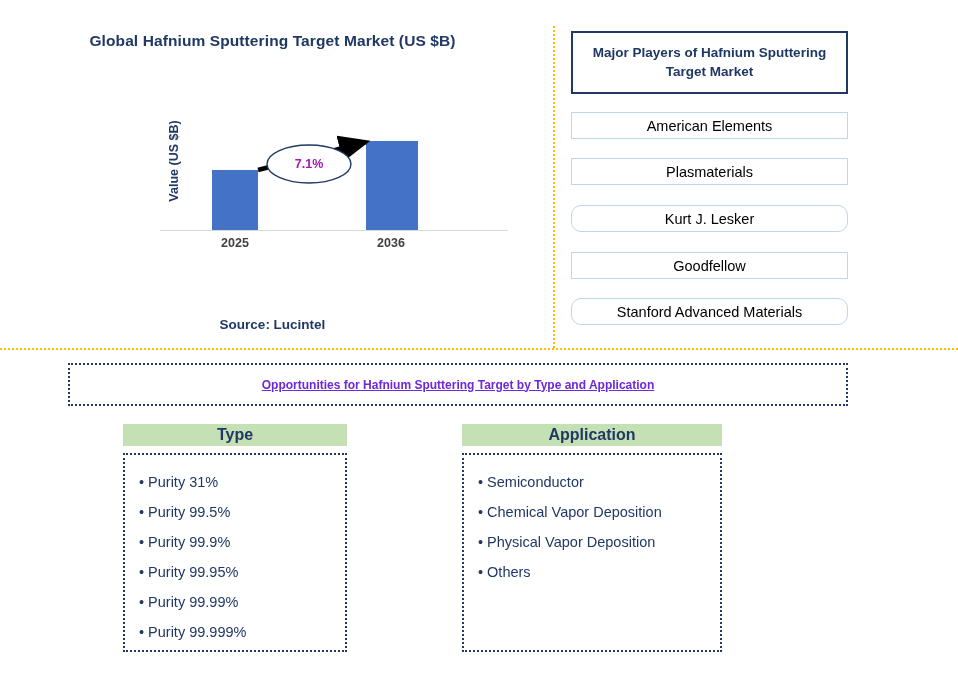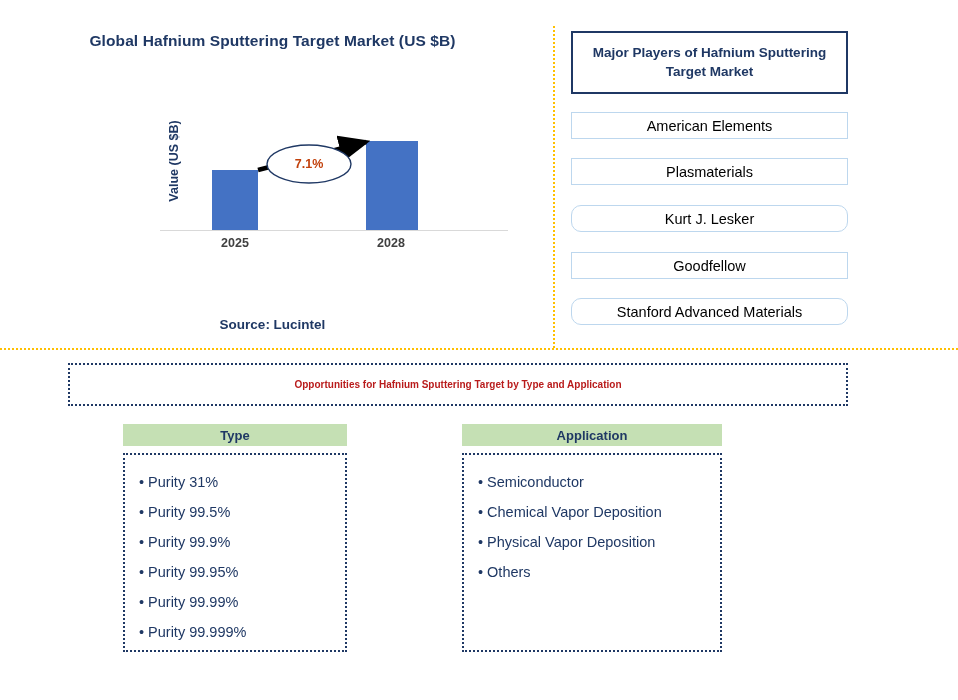--- a/index.html
+++ b/index.html
@@ -89,21 +89,21 @@
     overflow: visible;
   }
   #cagr-label {
     position: absolute;
     left: 124px;
     top: 39px;
     width: 70px;
     text-align: center;
     font-size: 12.5px;
     font-weight: bold;
-    color: #c2410c;
+    color: #a21caf;
   }
 
   #source-text {
     position: absolute;
     left: 0px;
     top: 317px;
     width: 545px;
     text-align: center;
     font-size: 13.5px;
     font-weight: bold;
@@ -173,35 +173,36 @@
     position: absolute;
     left: 68px;
     top: 363px;
     width: 780px;
     height: 43px;
     box-sizing: border-box;
     border: 2px dotted #1F3864;
     display: flex;
     align-items: center;
     justify-content: center;
-    font-size: 10px;
-    font-weight: bold;
-    color: #b91c1c;
+    font-size: 12px;
+    font-weight: bold;
+    color: #6d28d9;
+    text-decoration: underline;
   }
 
   
   .col-header {
     position: absolute;
     top: 424px;
     height: 22px;
     background: #C5E0B4;
     display: flex;
     align-items: center;
     justify-content: center;
-    font-size: 13px;
+    font-size: 16px;
     font-weight: bold;
     color: #1F3864;
   }
   .col-body {
     position: absolute;
     top: 453px;
     box-sizing: border-box;
     border: 2px dotted #1F3864;
     padding: 12px 14px 10px 14px;
     background: #ffffff;
@@ -227,21 +228,21 @@
   <div id="chart-title">Global Hafnium Sputtering Target Market (US $B)</div>
 
   <div id="chart-area">
     <div id="y-axis-label">Value (US $B)</div>
     <div id="axis-line"></div>
 
     <div class="bar" id="bar-2025"></div>
     <div class="bar" id="bar-2031"></div>
 
     <div class="tick-label" id="tick-2025">2025</div>
-    <div class="tick-label" id="tick-2031">2028</div>
+    <div class="tick-label" id="tick-2031">2036</div>
 
     <svg id="cagr-svg" viewBox="0 0 370 145" preserveAspectRatio="none">
       <defs>
         <marker id="arrowhead" markerWidth="7" markerHeight="6" refX="6" refY="3" orient="auto">
           <polygon points="0 0, 7 3, 0 6" fill="#000000"></polygon>
         </marker>
       </defs>
       <line x1="108" y1="52" x2="216" y2="24" stroke="#000000" stroke-width="4.5" marker-end="url(#arrowhead)"></line>
       <ellipse cx="159" cy="46" rx="42" ry="19" fill="#ffffff" stroke="#1F3864" stroke-width="1.4"></ellipse>
     </svg>

